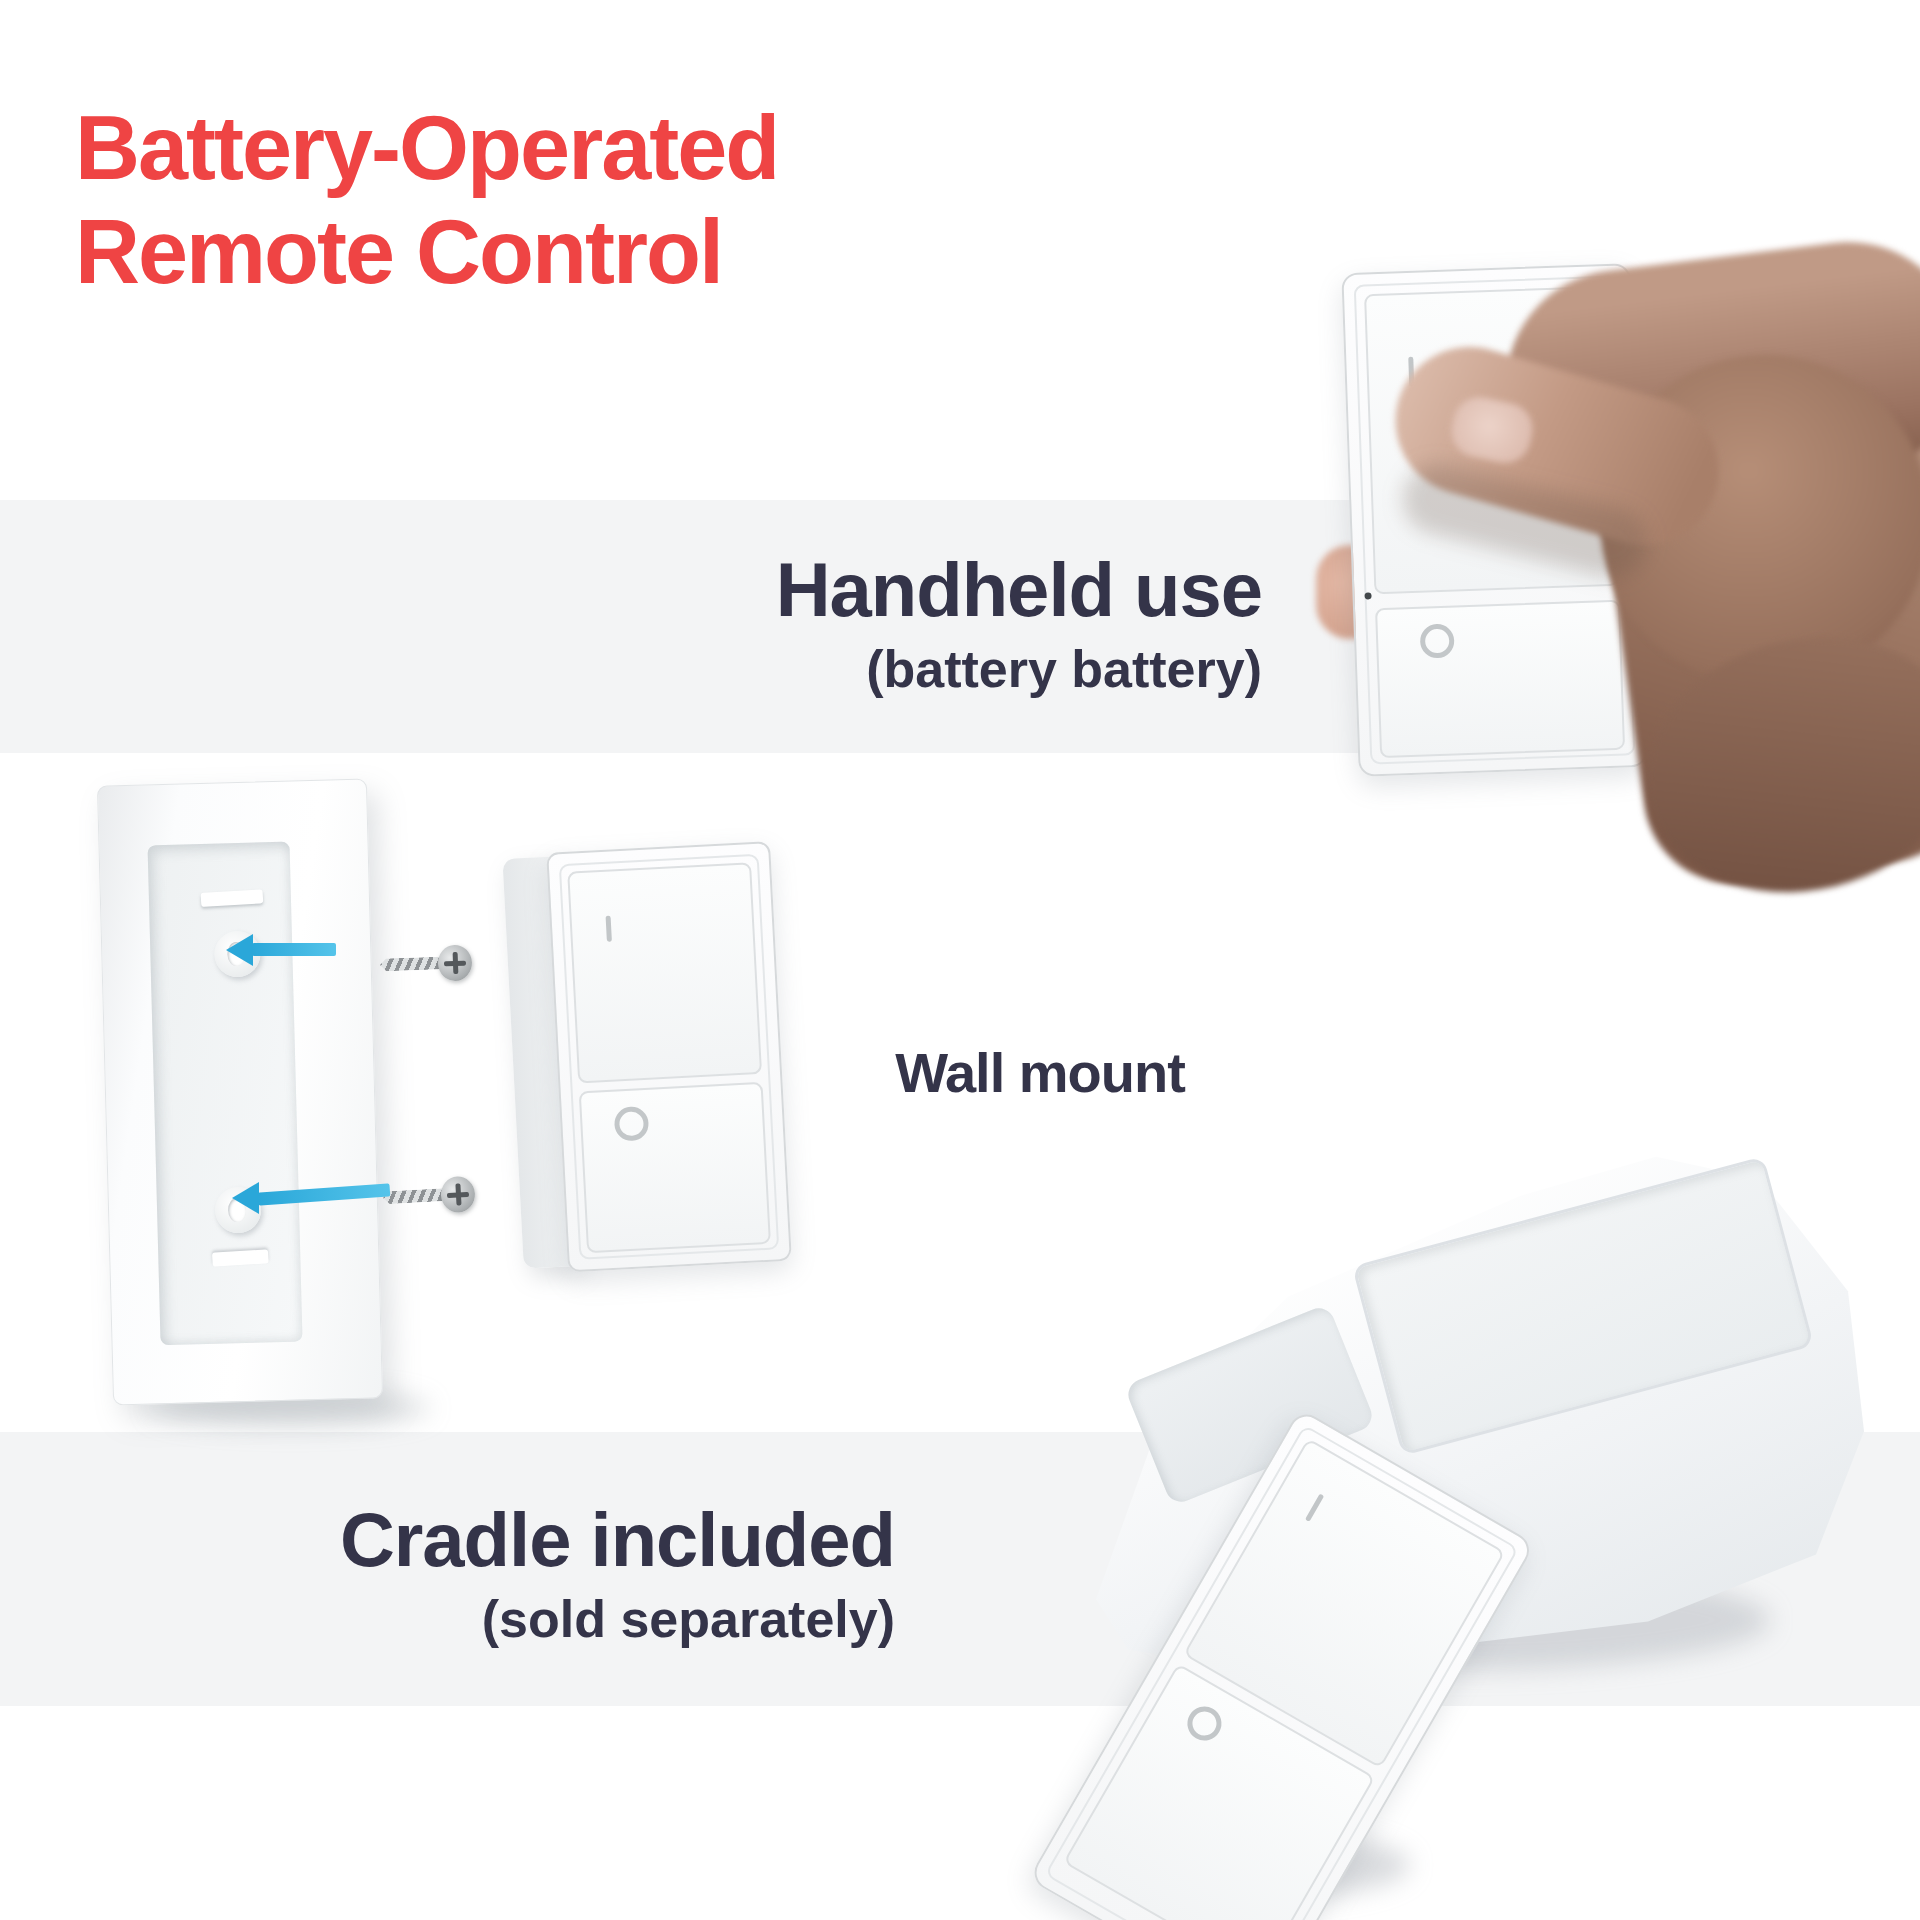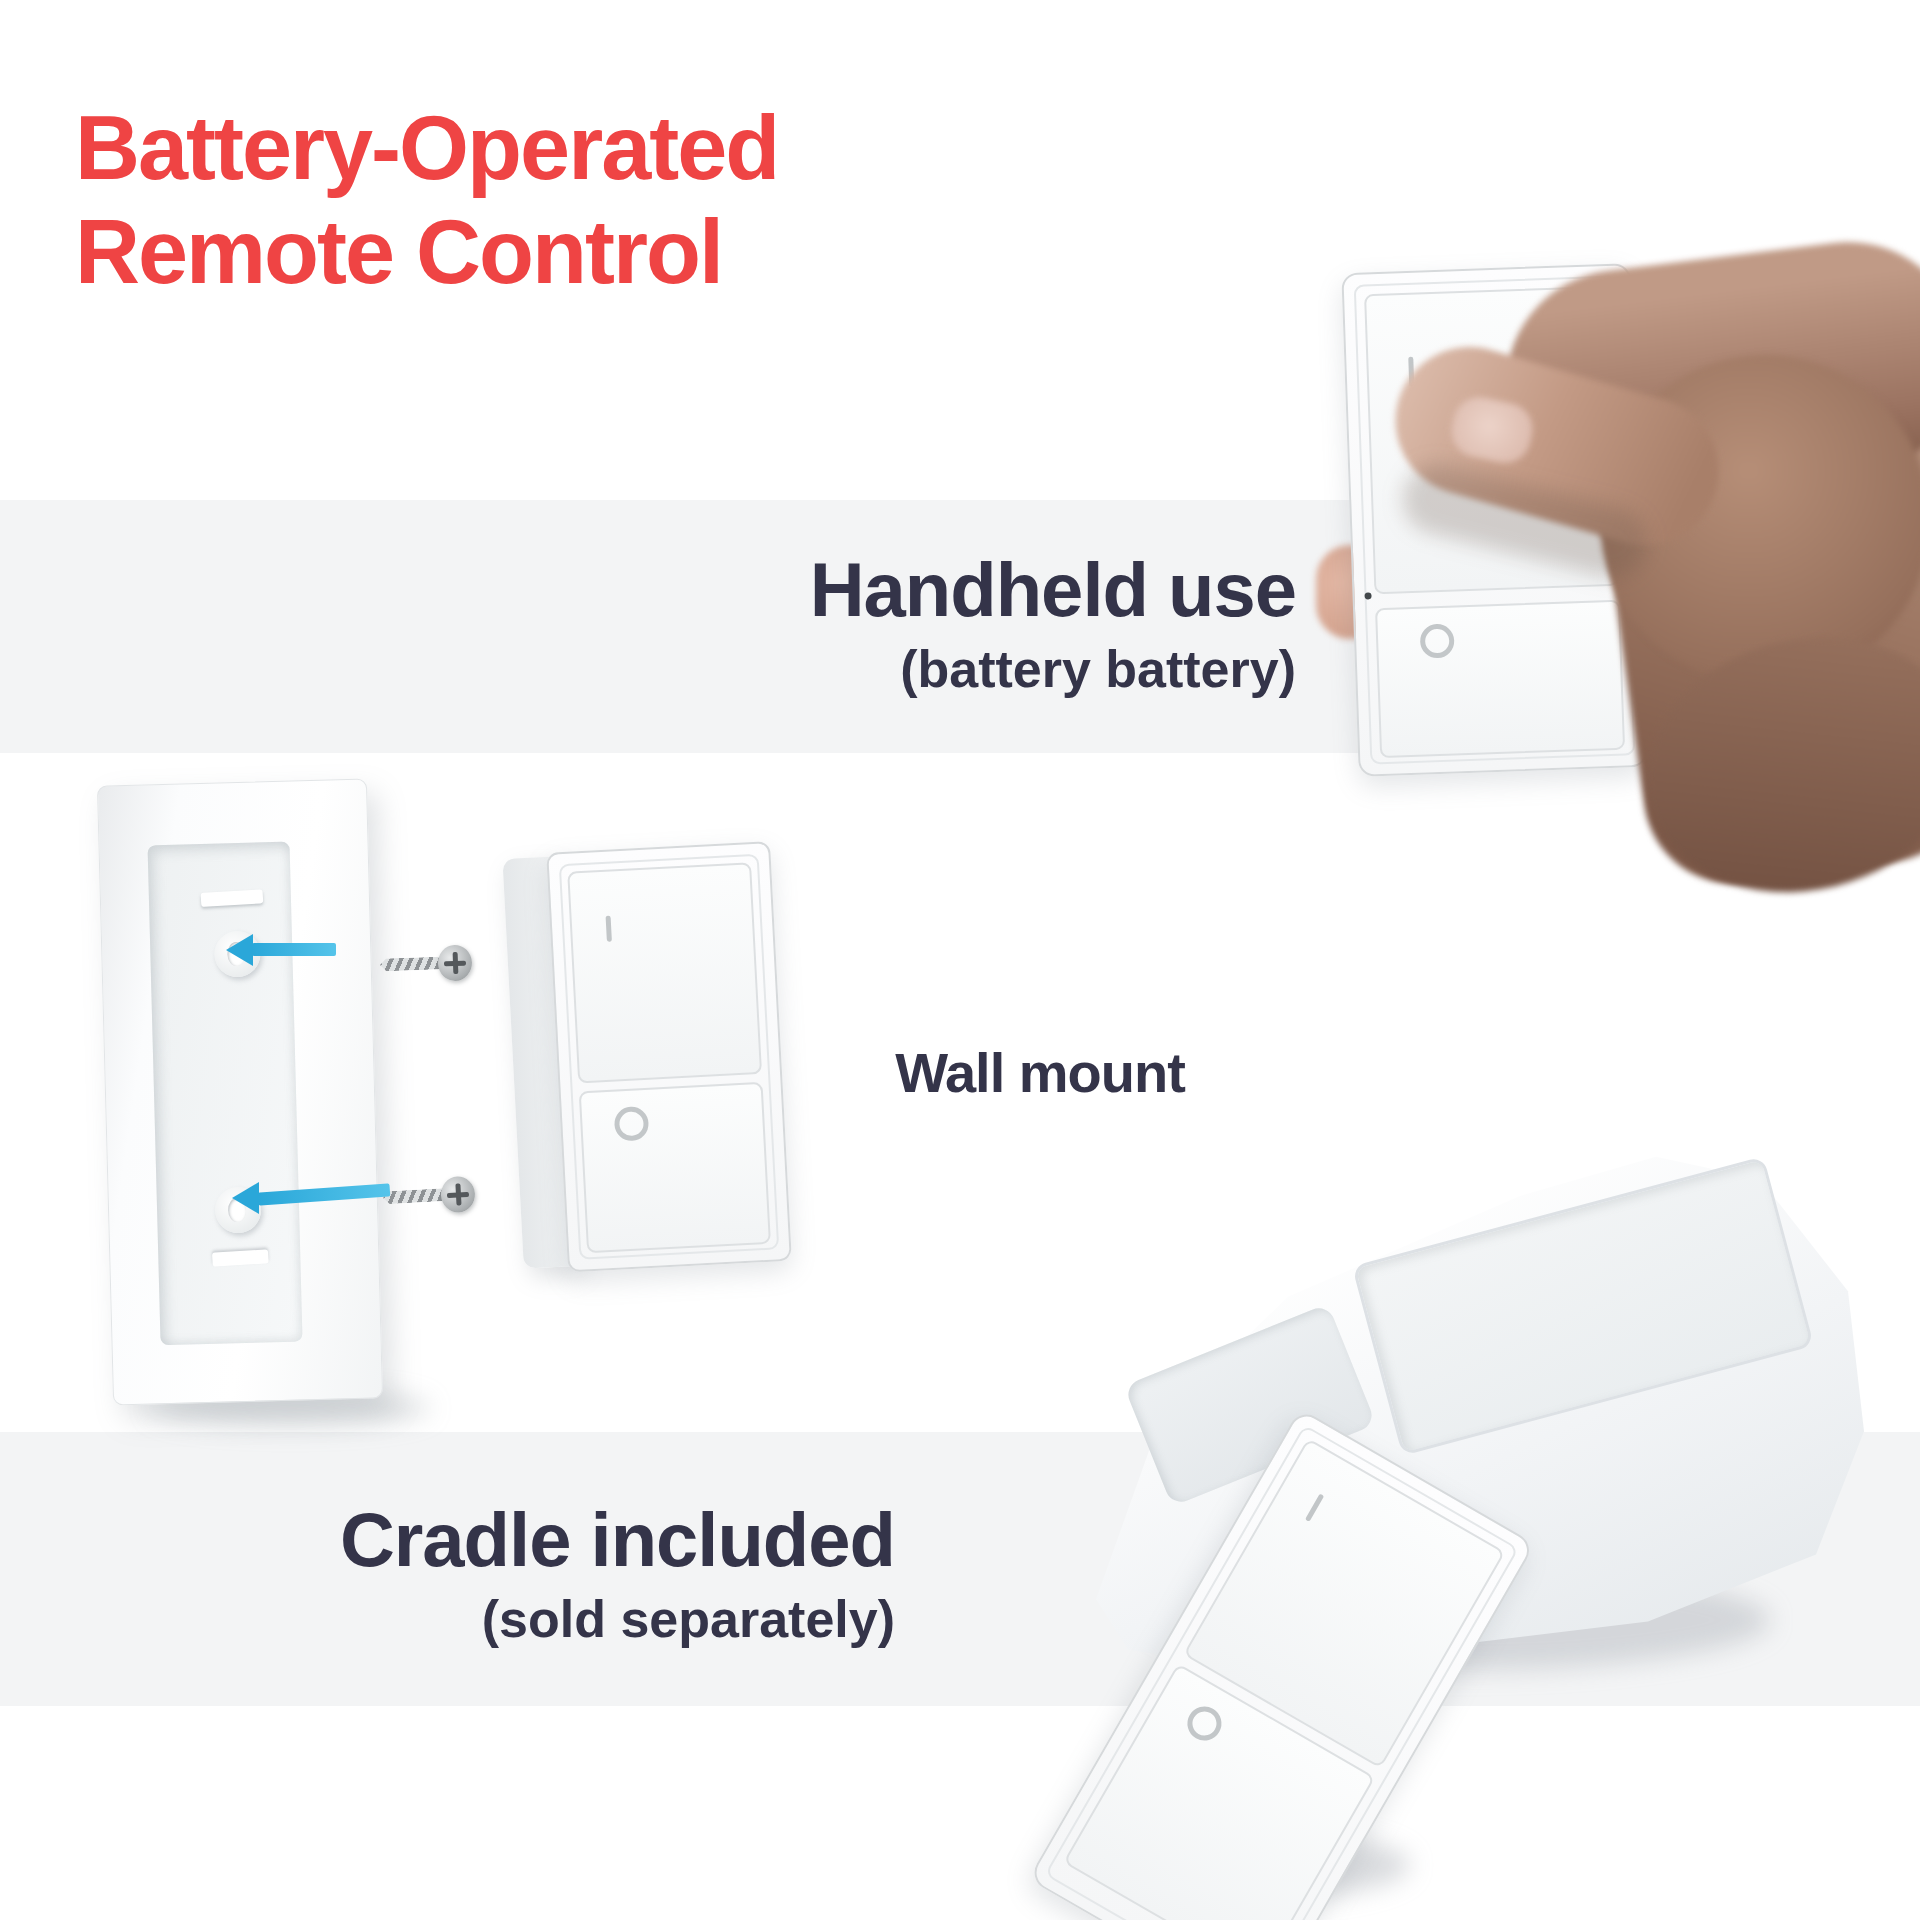--- a/index.html
+++ b/index.html
@@ -62,21 +62,21 @@
 <div id="canvas">
 
   <div class="band" style="top:500px;height:253px;"></div>
   <div class="band" style="top:1432px;height:274px;"></div>
 
   <div class="title">
     <div>Battery-Operated</div>
     <div>Remote Control</div>
   </div>
 
-  <div class="sec-head align-r" style="right:624px;top:546px;">
+  <div class="sec-head align-r" style="right:658px;top:546px;">
     <div class="h" style="font-size:76px;">Handheld use</div>
     <div class="s" style="font-size:52px;margin-top:6px;">(battery battery)</div>
   </div>
 
   <div class="sec-head align-c" style="left:735px;top:1040px;width:610px;">
     <div class="h" style="font-size:56px;">Wall mount</div>
   </div>
 
   <div class="sec-head align-r" style="right:1025px;top:1496px;">
     <div class="h" style="font-size:76px;">Cradle included</div>

